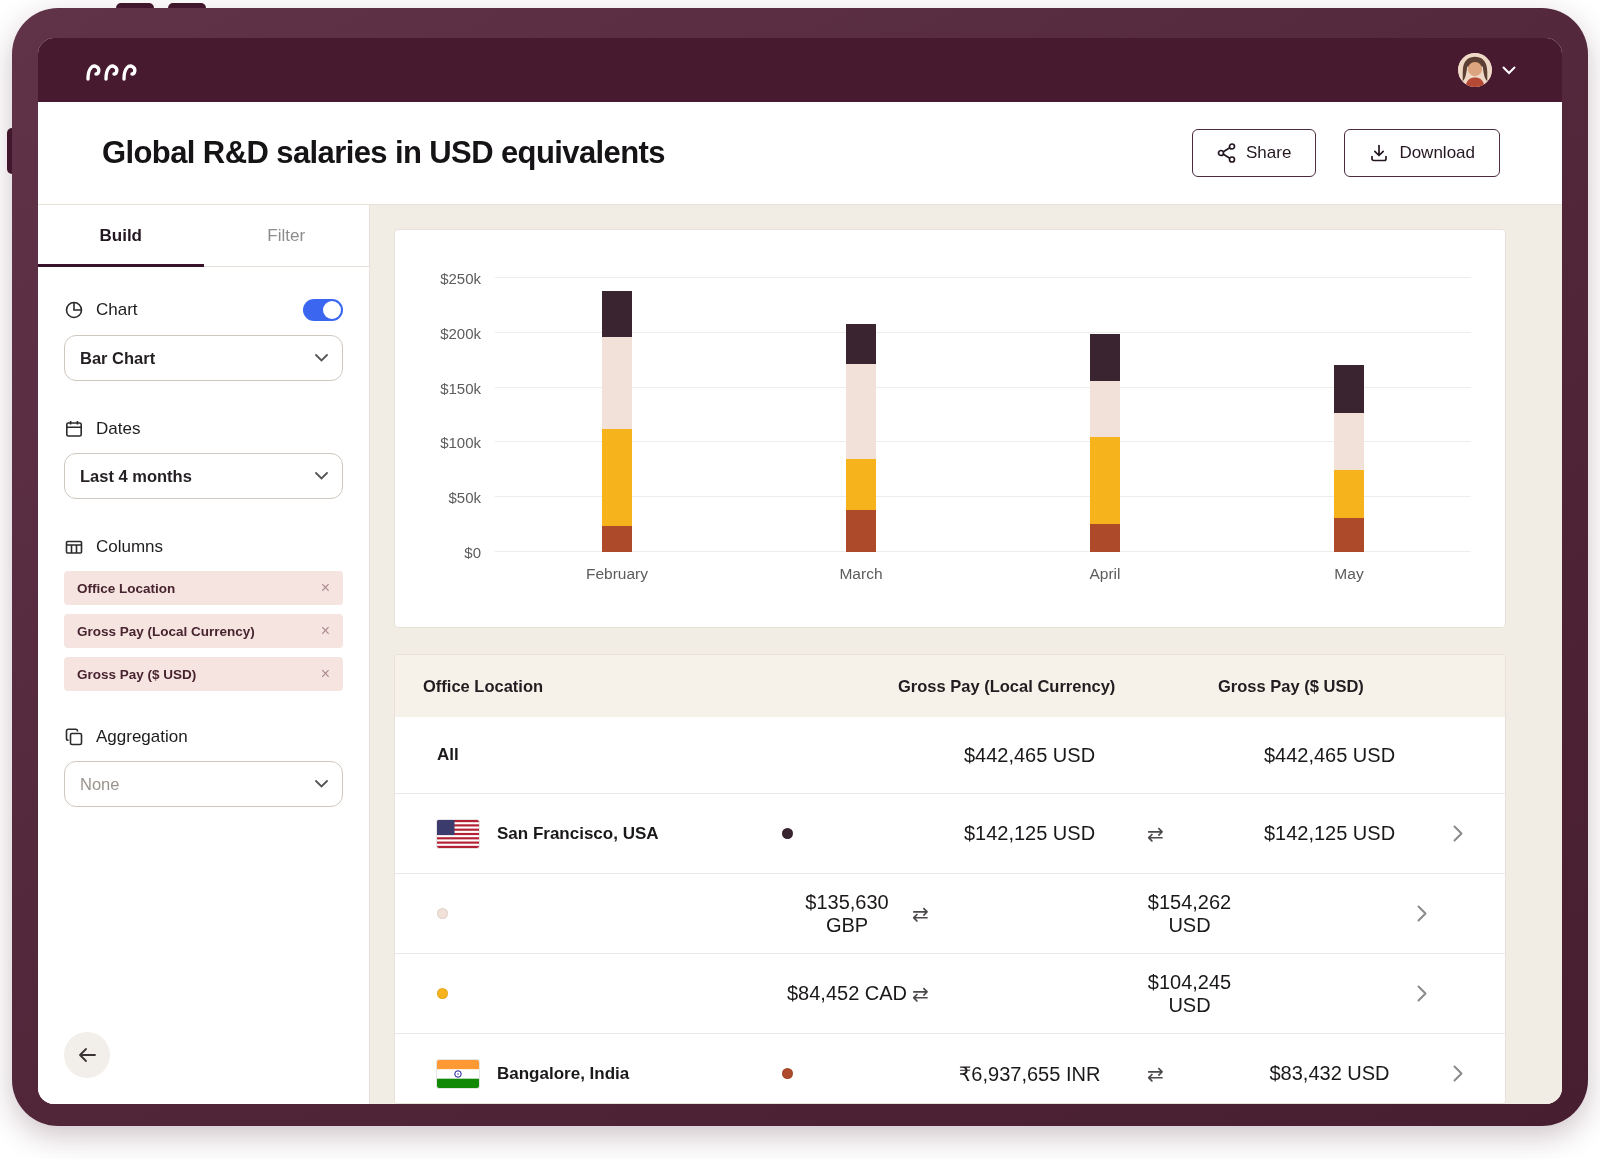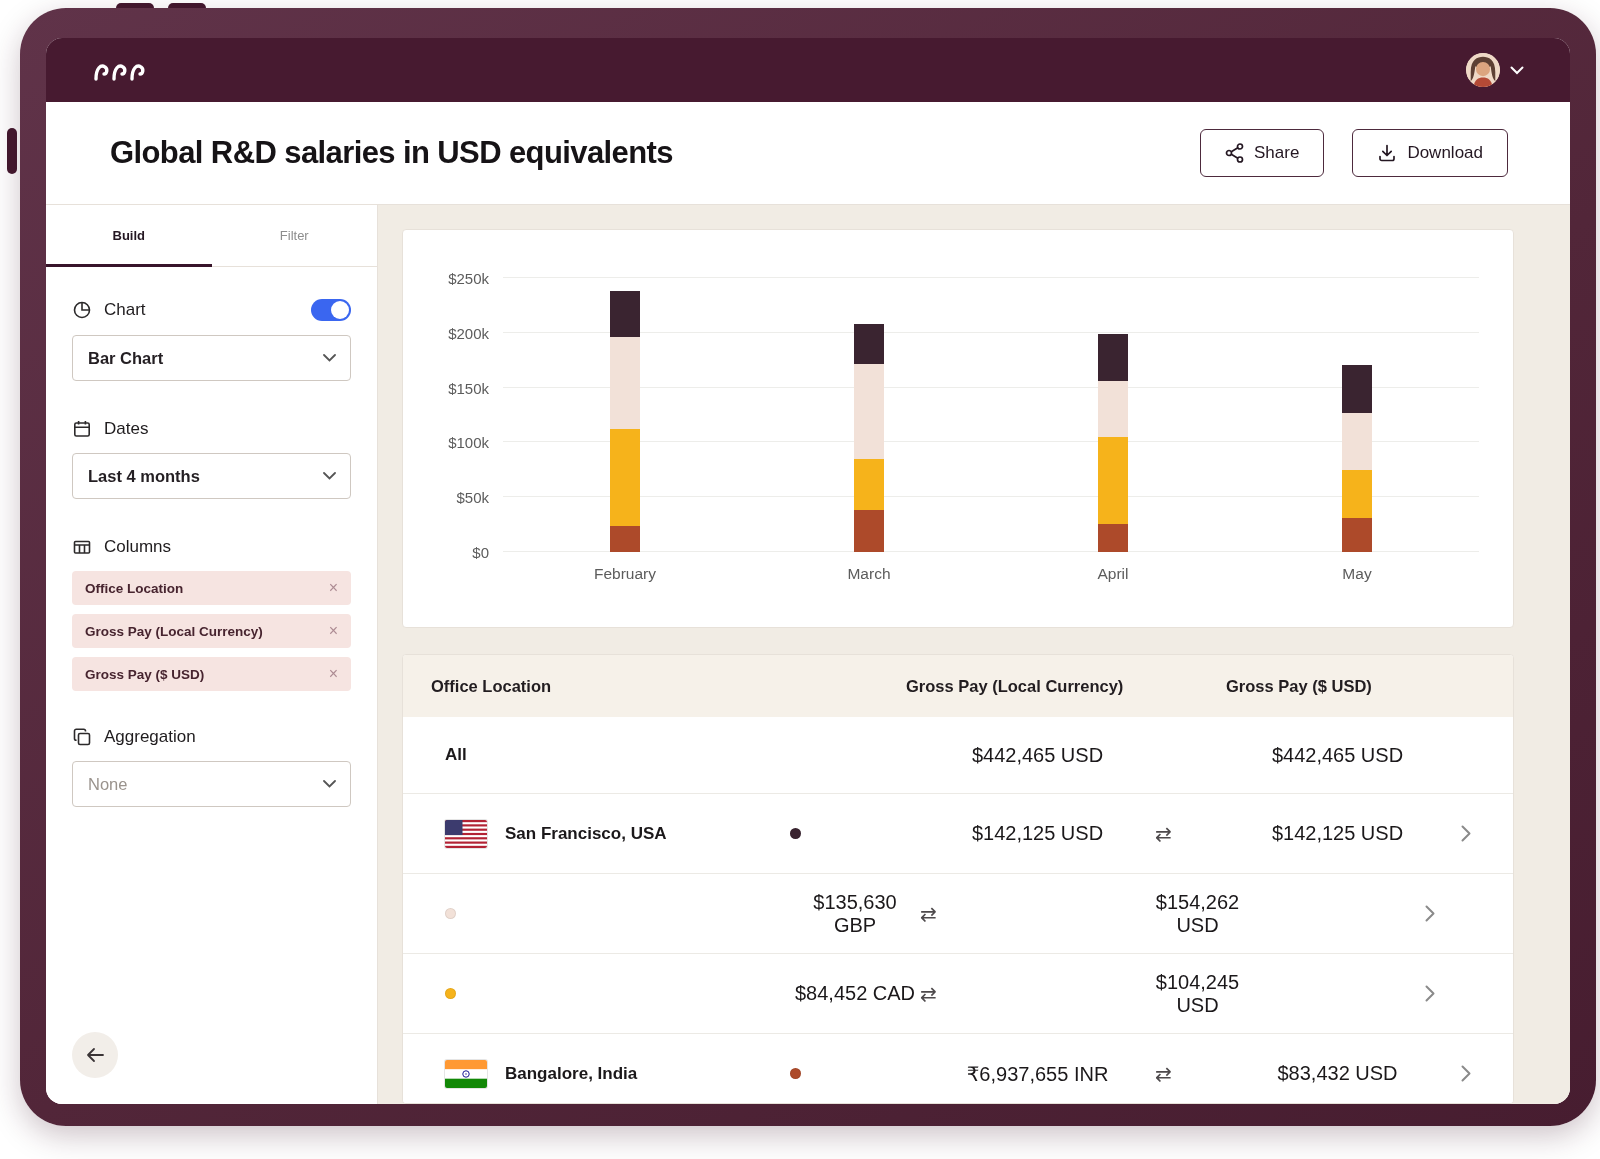--- a/index.html
+++ b/index.html
@@ -4,21 +4,21 @@
 <style>
   * { box-sizing: border-box; margin: 0; padding: 0; }
   html,body { width:1600px; height:1159px; background:#ffffff; font-family:"Liberation Sans","DejaVu Sans",sans-serif; color:#1d1d1f; }
   body { position:relative; overflow:hidden; }
 
   
   .device-extras { position:absolute; z-index:0; }
   .edge-btn { position:absolute; background:#43182e; border-radius:5px; }
   .frame { position:absolute; left:12px; top:8px; width:1576px; height:1118px;
            background:linear-gradient(150deg,#603349 0%,#522639 55%,#471d30 100%);
-           border-radius:46px; z-index:1; box-shadow:0 10px 30px rgba(60,20,40,.25);margin-left:8px; }
+           border-radius:46px; z-index:1; box-shadow:0 10px 30px rgba(60,20,40,.25); }
   .screen { position:absolute; left:26px; top:30px; right:26px; bottom:22px;
             background:#ffffff; border-radius:16px; overflow:hidden; display:flex; flex-direction:column; }
 
   
   .topbar { flex:none; height:64px; background:#471a30; display:flex; align-items:center; justify-content:space-between; padding:0 46px; }
   .logo svg { display:block; }
   .user { display:flex; align-items:center; gap:10px; cursor:pointer; }
   .avatar { width:34px; height:34px; border-radius:50%; overflow:hidden; background:#e9d5c3; }
   .avatar svg { display:block; }
 
@@ -29,29 +29,29 @@
   .btn { display:flex; align-items:center; gap:10px; height:48px; padding:0 24px; background:#fff;
          border:1.5px solid #4d2a3d; border-radius:6px; font-size:17px; color:#241722; cursor:pointer; font-weight:500; }
   .btn svg { display:block; }
 
   
   .bodyrow { flex:1; min-height:0; display:flex; border-top:1px solid #e7e1da; }
 
   
   .sidebar { flex:none; width:332px; background:#fff; border-right:1px solid #e7e1da; position:relative; padding-bottom:80px; }
   .tabs { display:flex; height:62px; border-bottom:1px solid #e7e1da; }
-  .tab { flex:1; display:flex; align-items:center; justify-content:center; font-size:13px; color:#8d8d8d; cursor:pointer; position:relative; }
+  .tab { flex:1; display:flex; align-items:center; justify-content:center; font-size:17px; color:#8d8d8d; cursor:pointer; position:relative; }
   .tab.active { color:#241722; font-weight:700; }
   .tab.active::after { content:""; position:absolute; left:0; right:0; bottom:-1px; height:3px; background:#38142a; }
   .side-inner { padding:2px 26px 0 26px; }
   .sec-label { display:flex; align-items:center; gap:12px; margin-top:30px; margin-bottom:14px; font-size:17px; color:#1f1c1e; }
   .sec-label svg { display:block; }
   .toggle { margin-left:auto; width:40px; height:22px; border-radius:11px; background:#3a66f0; position:relative; cursor:pointer; }
   .toggle .knob { position:absolute; top:2px; right:2px; width:18px; height:18px; border-radius:50%; background:#fff; }
-  .select { display:flex; align-items:center; justify-content:space-between; height:46px; border:1px solid #cfc8c1; border-radius:4px; padding:0 14px 0 15px; cursor:pointer; background:#fff; }
+  .select { display:flex; align-items:center; justify-content:space-between; height:46px; border:1px solid #cfc8c1; border-radius:12px; padding:0 14px 0 15px; cursor:pointer; background:#fff; }
   .select .val { font-size:16.5px; font-weight:600; color:#241f23; }
   .select .val.placeholder { color:#9a938d; font-weight:400; }
   .chips { display:flex; flex-direction:column; gap:9px; margin-top:2px; }
   .chip { display:flex; align-items:center; justify-content:space-between; background:#f6e4e1; border-radius:4px; padding:9px 13px; cursor:grab; }
   .chip .chip-label { font-size:13.5px; font-weight:700; color:#47242f; }
   .chip .chip-x { color:#ad8b93; font-size:16px; cursor:pointer; line-height:1; }
   .back-fab { position:absolute; left:26px; bottom:26px; width:46px; height:46px; border-radius:50%; background:#f2eee9; display:flex; align-items:center; justify-content:center; cursor:pointer; border:none; }
 
   
   .main { flex:1; min-width:0; background:#f1ece4; padding:24px 56px 0 24px; display:flex; flex-direction:column; gap:26px; overflow:hidden; }

